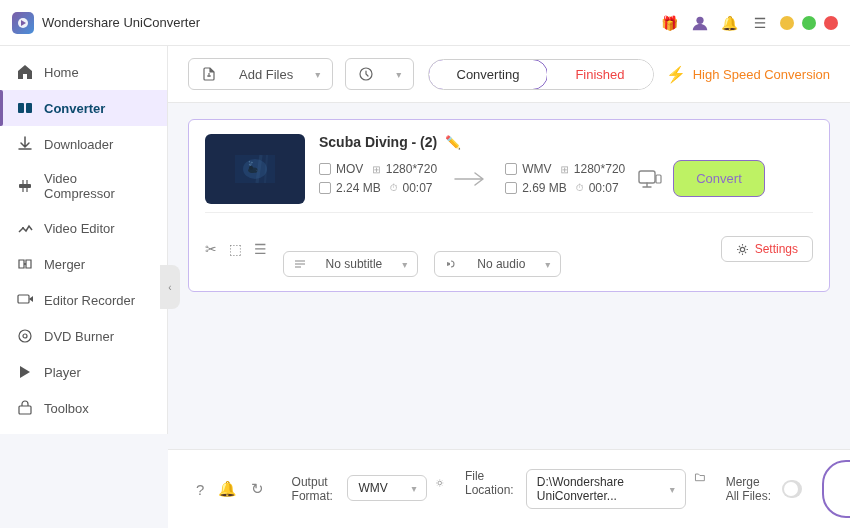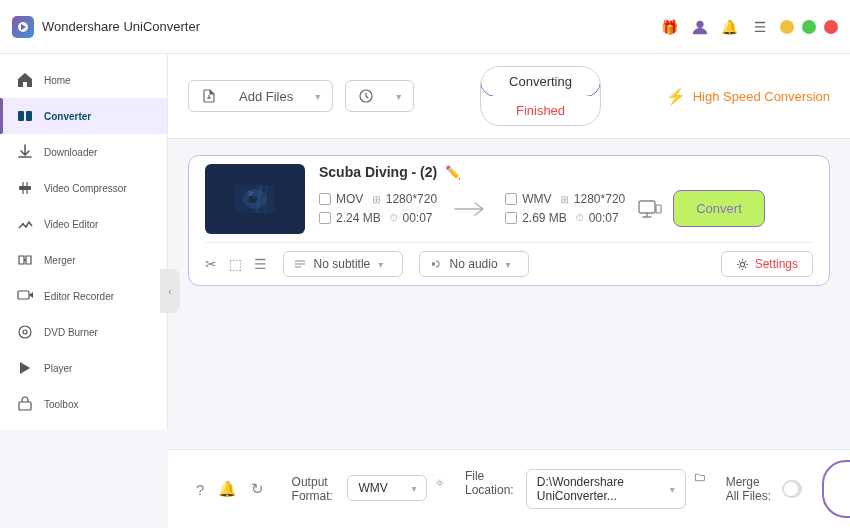--- a/index.html
+++ b/index.html
@@ -9,21 +9,21 @@
       width: 850px;
       height: 528px;
       overflow: hidden;
       display: flex;
       flex-direction: column;
     }
 
     
     .titlebar {
       background: #ffffff;
-      height: 54px;
+      height: 46px;
       display: flex;
       align-items: center;
       padding: 0 12px;
       border-bottom: 1px solid #e8e8e8;
       justify-content: space-between;
       flex-shrink: 0;
     }
     .titlebar-left {
       display: flex;
       align-items: center;
@@ -86,21 +86,21 @@
       flex-direction: column;
       padding: 8px 0;
       flex-shrink: 0;
     }
     .sidebar-item {
       display: flex;
       align-items: center;
       gap: 10px;
       padding: 9px 16px;
       cursor: pointer;
-      font-size: 10px;
+      font-size: 13px;
       color: #555;
       border-radius: 0;
       position: relative;
     }
     .sidebar-item.active {
       background: #f0ebff;
       color: #0c4a6e;
       font-weight: 600;
     }
     .sidebar-item.active::before {
@@ -177,21 +177,20 @@
       color: #555;
       background: #fff;
     }
     .toolbar-btn svg { width: 16px; height: 16px; }
     .toolbar-center {
       display: flex;
       align-items: center;
       border: 1.5px solid #d0d0d0;
       border-radius: 20px;
       overflow: hidden;
-      flex-direction: column;
     }
     .tab-btn {
       padding: 7px 28px;
       border: none;
       background: #fff;
       cursor: pointer;
       font-size: 13px;
       color: #ef4444;
     }
     .tab-btn.active {
@@ -216,22 +215,22 @@
     .file-list {
       flex: 1;
       padding: 16px 20px;
       overflow-y: auto;
     }
 
     
     .file-card {
       background: #ffffff;
       border: 1.5px solid #c8b8f0;
-      border-radius: 11px;
-      padding: 8px 16px;
+      border-radius: 6px;
+      padding: 14px 16px;
     }
     .file-thumbnail {
       width: 100px;
       height: 70px;
       border-radius: 6px;
       overflow: hidden;
       flex-shrink: 0;
       background: #1a2a4a;
       display: flex;
       align-items: center;
@@ -313,29 +312,30 @@
     .tool-icons {
       display: flex;
       align-items: center;
       gap: 12px;
       color: #888;
     }
     .tool-icon { cursor: pointer; font-size: 14px; }
     .dropdown-select {
       display: flex;
       align-items: center;
-      gap: 8px;
+      gap: 20px;
       border: 1.5px solid #d0d0d0;
       border-radius: 6px;
       padding: 5px 10px;
       font-size: 12px;
       color: #555;
       cursor: pointer;
       background: #fff;
       min-width: 120px;
+      margin-top: 30px;
     }
     .dropdown-select .caret { color: #aaa; font-size: 10px; }
     .settings-btn {
       display: flex;
       align-items: center;
       gap: 6px;
       border: 1.5px solid #d0d0d0;
       border-radius: 6px;
       padding: 5px 14px;
       font-size: 12px;

